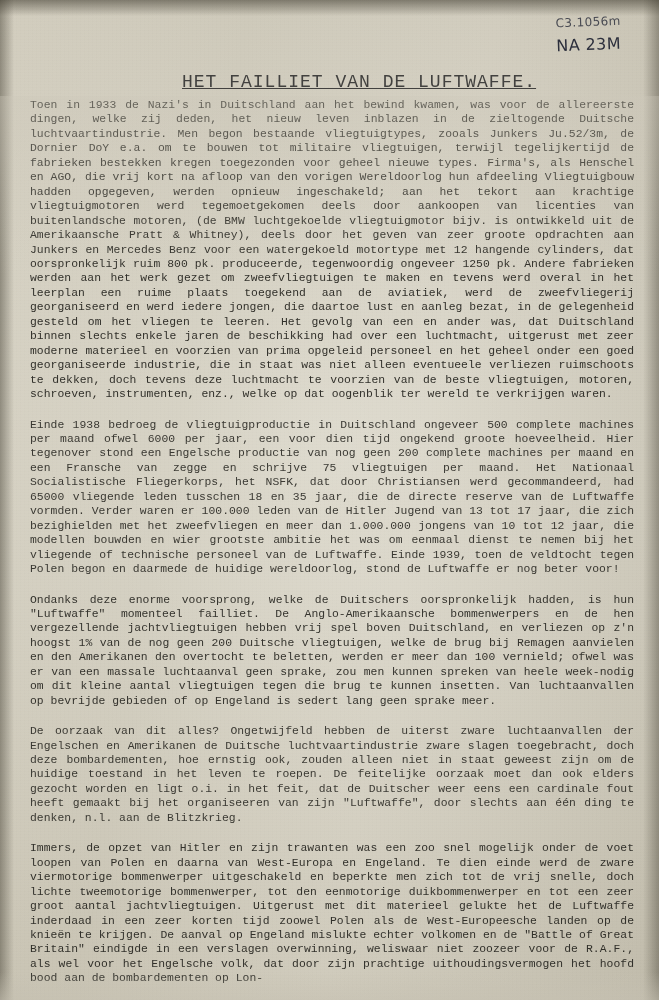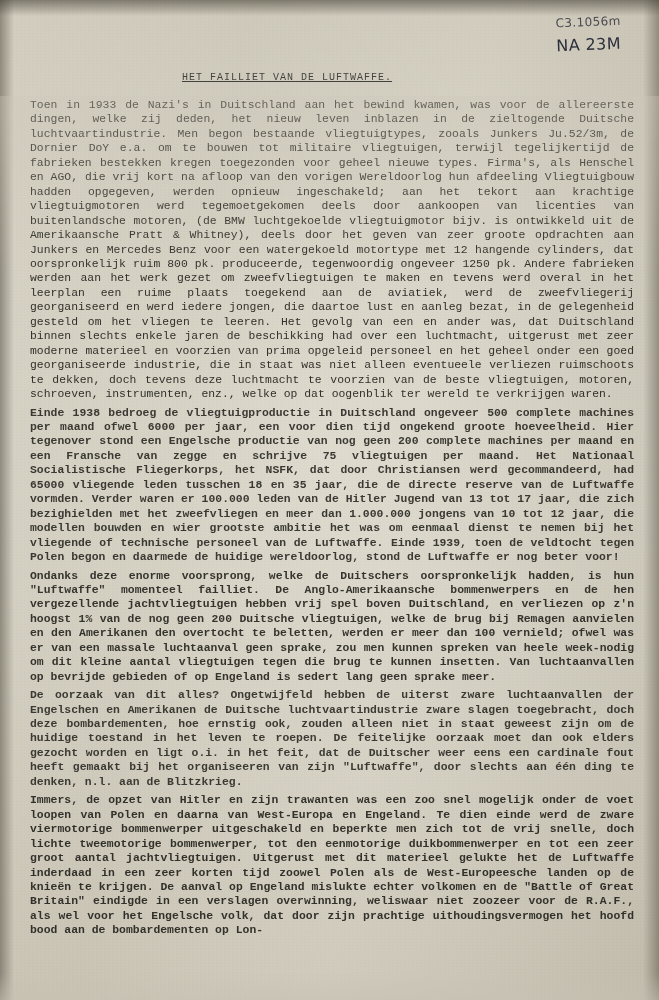--- a/index.html
+++ b/index.html
@@ -59,21 +59,21 @@
     transform: rotate(-2.2deg);
     letter-spacing: 0.4px;
   }
   .handwriting .hw1 { font-size: 12px; opacity: 0.82; }
   .handwriting .hw2 { font-size: 16px; margin-top: 2px; }
 
   .doc-title {
     position: absolute;
     left: 182px;
     top: 72px;
-    font-size: 10px;
+    font-size: 18px;
     letter-spacing: 1.0px;
     color: #2b2b2b;
     text-decoration: underline;
     white-space: nowrap;
     opacity: 0.86;
   }
 
   .body-text {
     position: absolute;
     left: 30px;
@@ -83,21 +83,21 @@
     line-height: 14.45px;
     color: #25241f;
     letter-spacing: 0.02px;
   }
   .body-text p {
     margin: 0;
     text-align: justify;
     text-justify: inter-character;
     white-space: pre-wrap;
   }
-  .body-text p + p { margin-top: 4px; font-weight: bold; }
+  .body-text p + p { margin-top: 16px; }
 
   
   .body-text p:nth-child(1) { opacity: 0.93; }
   .body-text p:nth-child(2) { opacity: 0.88; }
   .body-text p:nth-child(3) { opacity: 0.91; }
   .body-text p:nth-child(4) { opacity: 0.87; }
   .body-text p:nth-child(5) { opacity: 0.92; }
   .body-text p:nth-child(6) { opacity: 0.86; }
   .body-text p:nth-child(7) { opacity: 0.9; }
   .body-text p:nth-child(8) { opacity: 0.88; }

